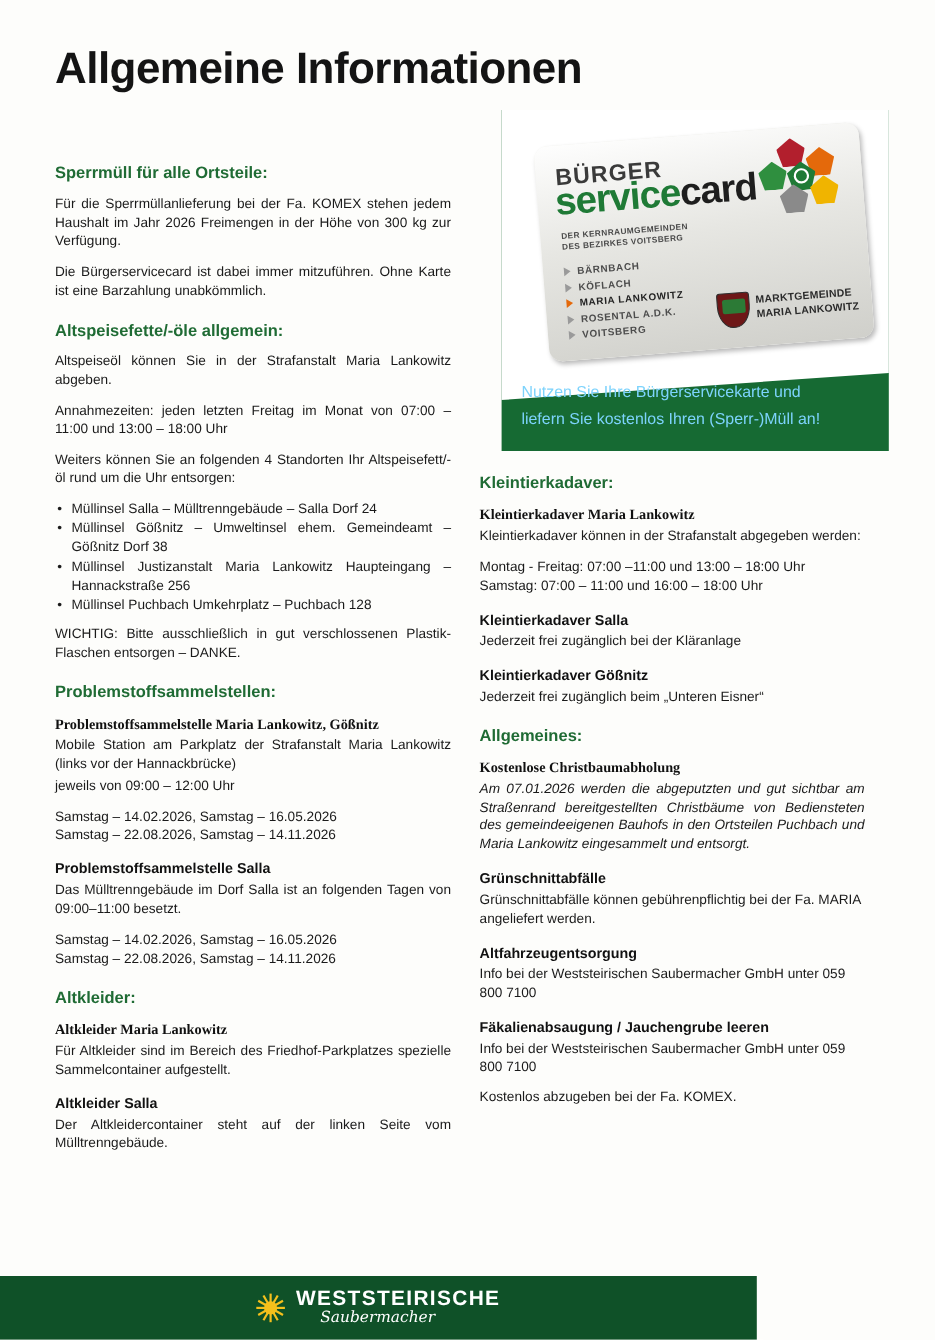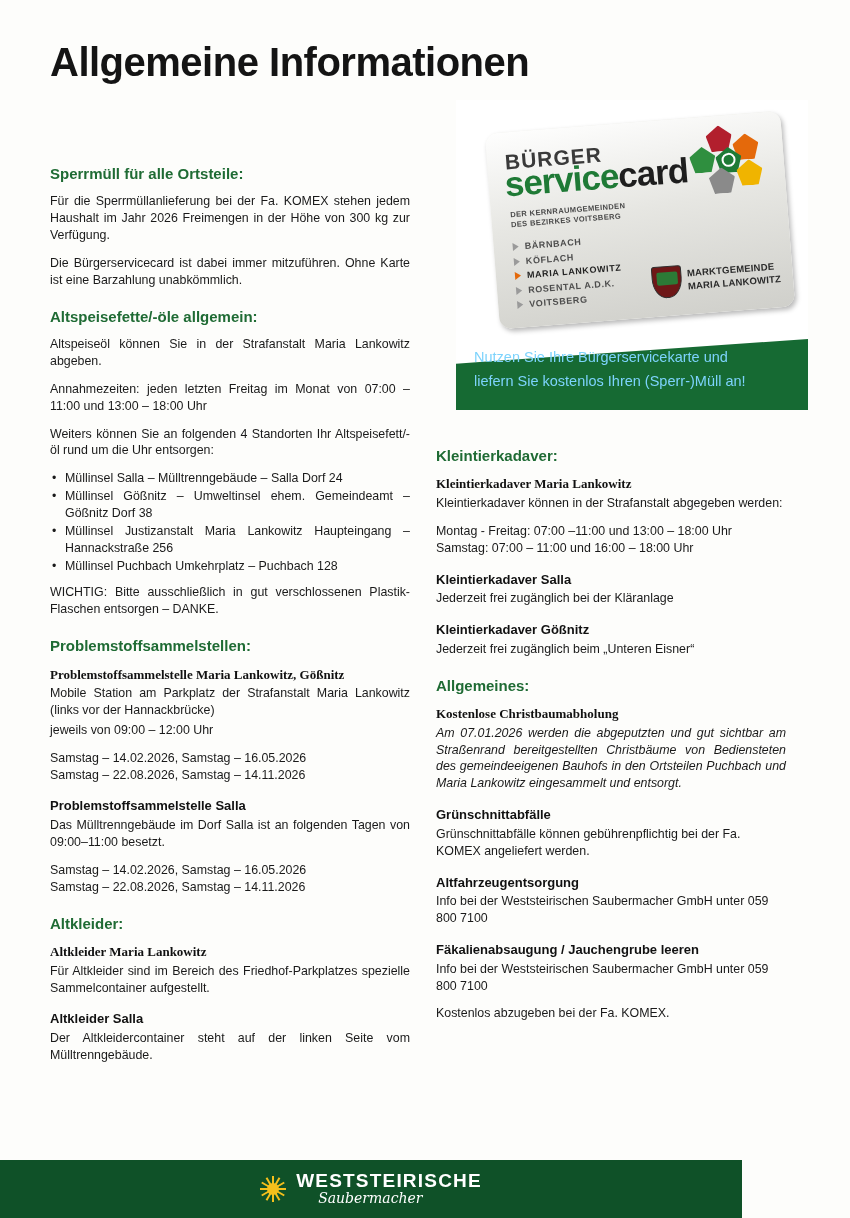--- a/index.html
+++ b/index.html
@@ -48,21 +48,21 @@
     line-height: 1.36;
     text-align: left;
   }
   h2.sec {
     font-size: 15px;
     font-weight: bold;
     color: #1f6b34;
     margin: 18px 0 9px 0;
     text-align: left;
   }
-  h2.sec.first { margin-top: 16px; }
+  h2.sec.first { margin-top: 0; }
   h3.sub {
     font-size: 13px;
     font-weight: bold;
     margin: 14px 0 2px 0;
     color: #111;
     text-align: left;
   }
   h3.sub.first { margin-top: 0; font-family: Liberation Serif, serif; }
   p.para { margin: 0 0 11px 0; }
   p.tight { margin: 0 0 3px 0; }
@@ -223,21 +223,21 @@
     bottom: 16px;
     color: #7dd3fc;
     font-size: 14.5px;
     line-height: 1.65;
   }
   
   .footer {
     position: absolute;
     left: 0;
     bottom: 0;
-    width: 742px;
+    width: 688px;
     height: 58px;
     background: #0f5128;
     display: flex;
     align-items: center;
     justify-content: center;
   }
   .footer-inner { display: flex; align-items: center; gap: 10px; }
   .sun {
     width: 26px; height: 26px;
     position: relative;
@@ -387,21 +387,21 @@
 
     <h3 class="sub">Kleintierkadaver Gößnitz</h3>
     <p class="para">Jederzeit frei zugänglich beim „Unteren Eisner“</p>
 
     <h2 class="sec">Allgemeines:</h2>
 
     <h3 class="sub first">Kostenlose Christbaumabholung</h3>
     <p class="para" style="text-align:justify;font-style:italic;">Am 07.01.2026 werden die abgeputzten und gut sichtbar am Straßenrand bereitgestellten Christbäume von Bediensteten des gemeindeeigenen Bauhofs in den Ortsteilen Puchbach und Maria Lankowitz eingesammelt und entsorgt.</p>
 
     <h3 class="sub">Grünschnittabfälle</h3>
-    <p class="para">Grünschnittabfälle können gebührenpflichtig bei der Fa. KOMEX angeliefert werden.</p>
+    <p class="para">Grünschnittabfälle können gebührenpflichtig bei der Fa. MARIA angeliefert werden.</p>
 
     <h3 class="sub">Altfahrzeugentsorgung</h3>
     <p class="para">Info bei der Weststeirischen Saubermacher GmbH unter 059 800 7100</p>
 
     <h3 class="sub">Fäkalienabsaugung / Jauchengrube leeren</h3>
     <p class="para">Info bei der Weststeirischen Saubermacher GmbH unter 059 800 7100</p>
 
     <p class="para">Kostenlos abzugeben bei der Fa. KOMEX.</p>
   </div>
 

